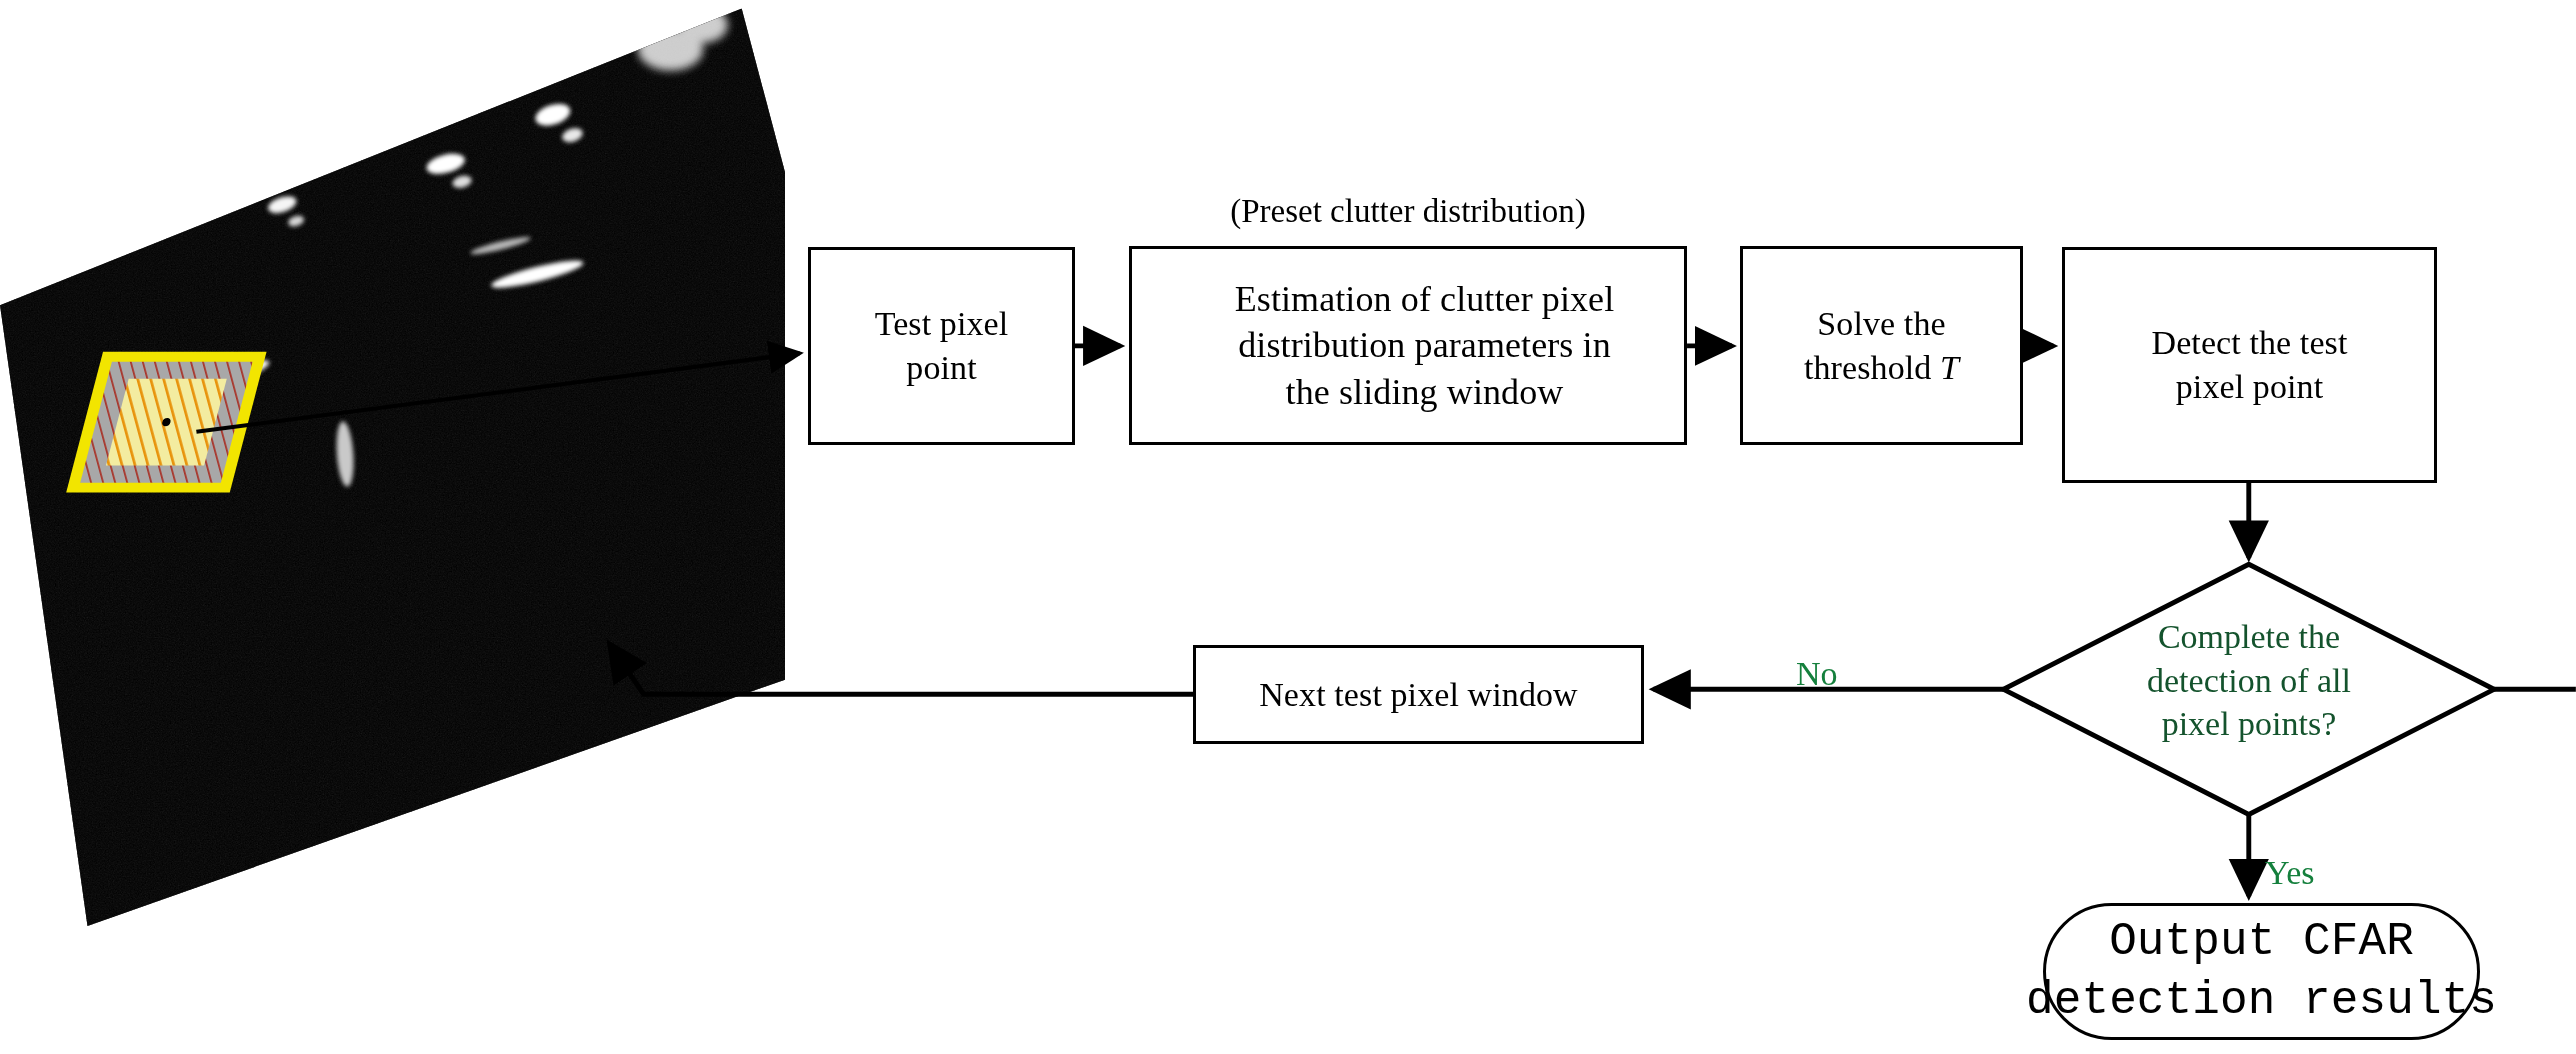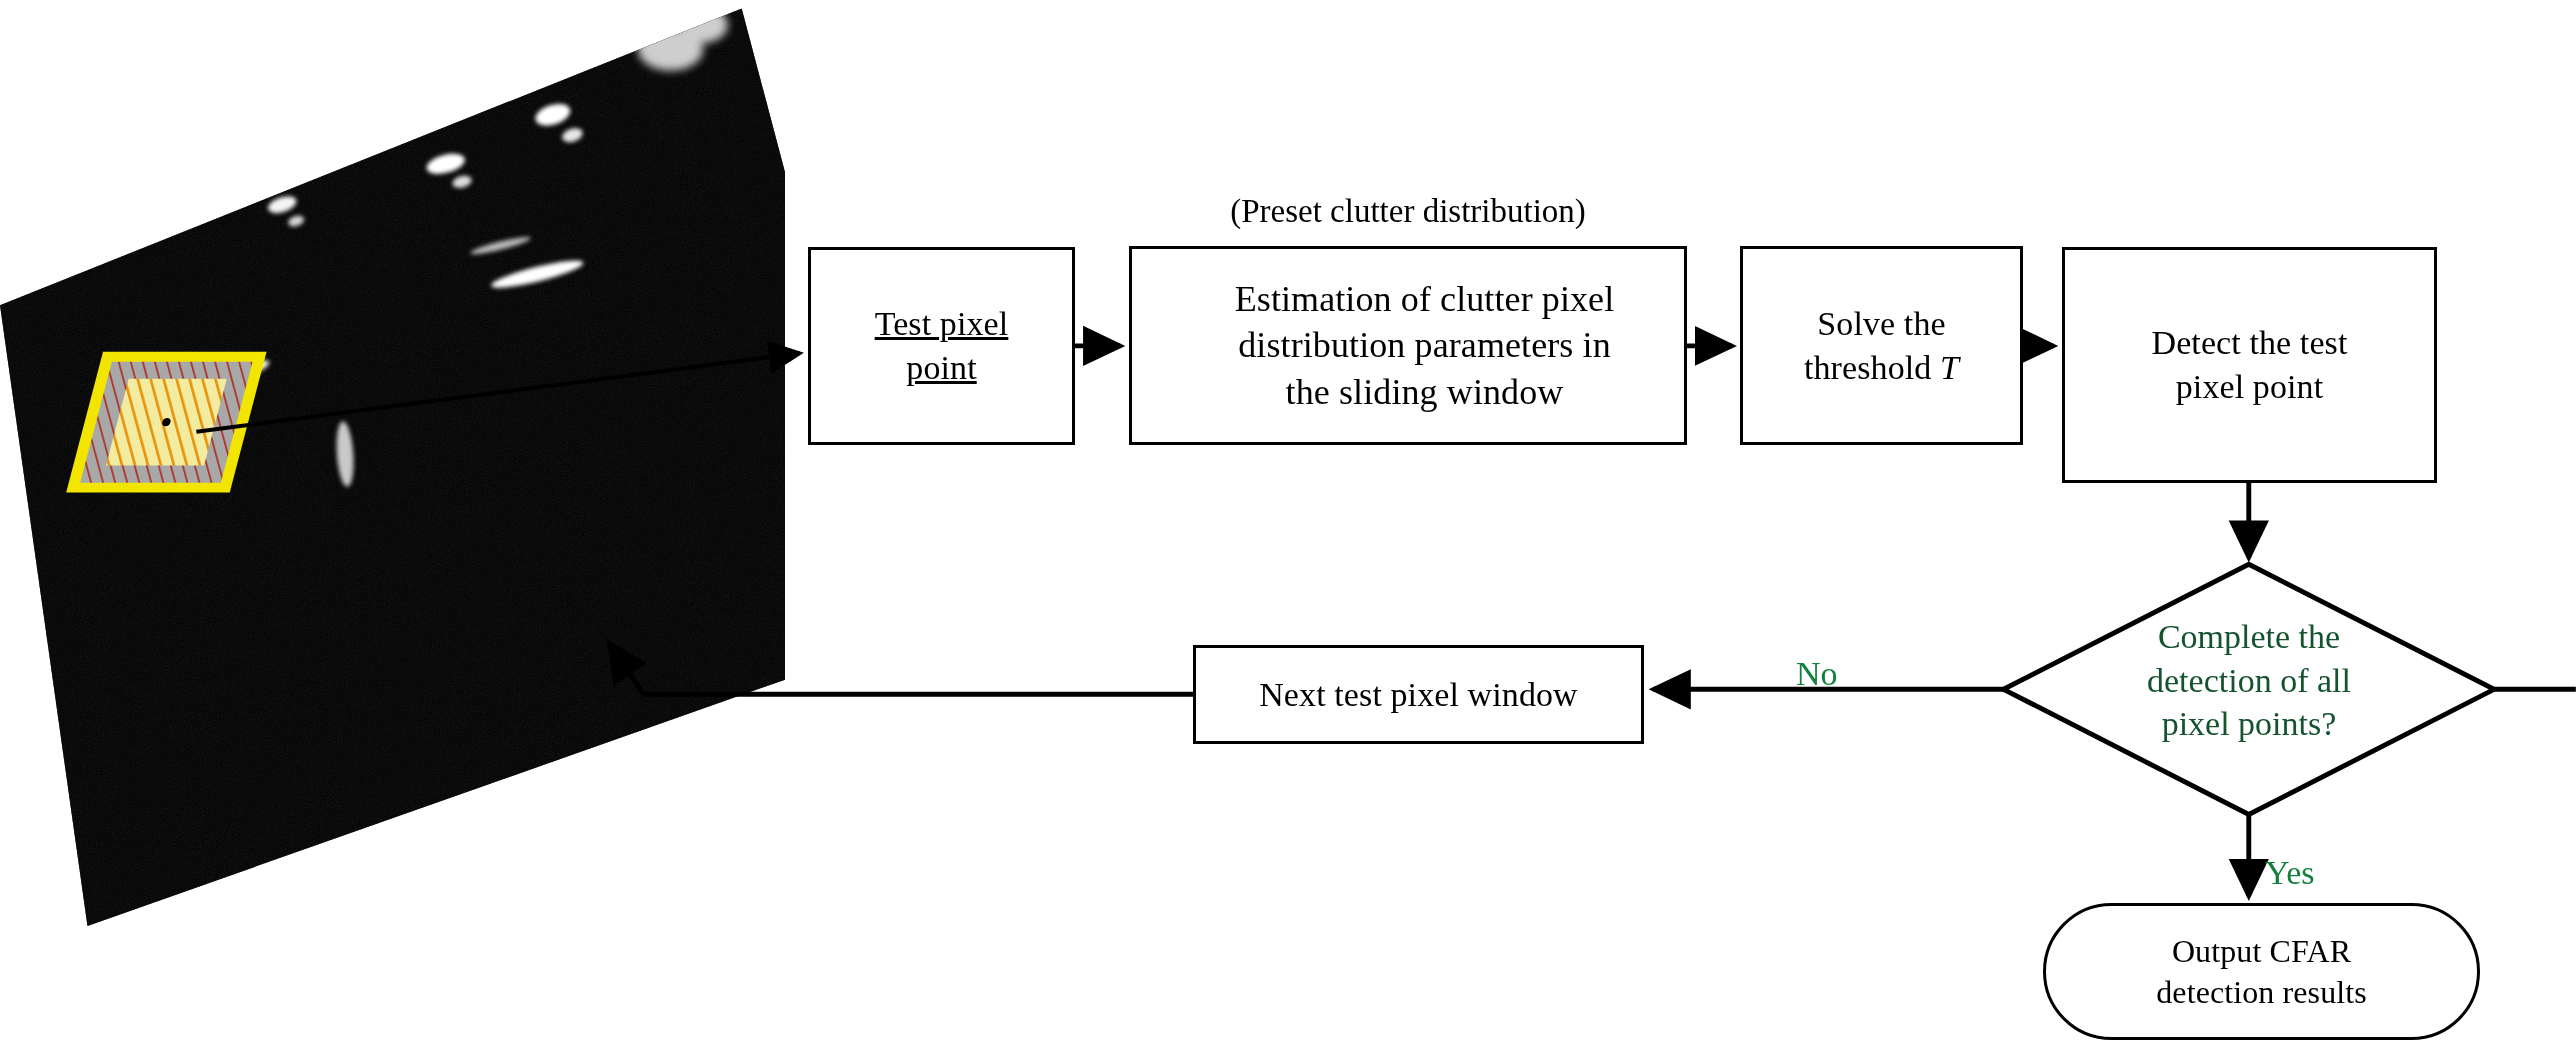--- a/index.html
+++ b/index.html
@@ -37,30 +37,31 @@
     justify-content: center;
     text-align: center;
     color: #000000;
     line-height: 1.28;
     letter-spacing: 0.1px;
   }
   .node .txt { display: block; padding: 0 8.2px; }
   .node .l { display: block; white-space: nowrap; }
   .math { font-style: italic; font-family: "Liberation Serif", "DejaVu Serif", serif; }
 
-  #node-test      { left: 808px;  top: 247px;  width: 267px; height: 198px; font-size: 34px; text-decoration: underline; }
+  #node-test      { left: 808px;  top: 247px;  width: 267px; height: 198px; font-size: 34px; }
   #node-estimate  { left: 1129px; top: 246px;  width: 558px; height: 199px; font-size: 36px; padding-left: 33px; }
   #node-threshold { left: 1740px; top: 246px;  width: 283px; height: 199px; font-size: 34px; }
   #node-detect    { left: 2062px; top: 247px;  width: 375px; height: 236px; font-size: 34px; }
   #node-next      { left: 1193px; top: 645px;  width: 451px; height: 99px; font-size: 34px; }
 
   #node-output {
     left: 2043px; top: 903px; width: 437px; height: 137px;
-    font-size: 32px;
+    font-size: 46px;
     border-radius: 69px;
+    font-family: Liberation Mono, monospace;
   }
 
   
   #caption-preset {
     position: absolute;
     left: 1129px;
     top: 193px;
     width: 558px;
     text-align: center;
     font-size: 33px;

